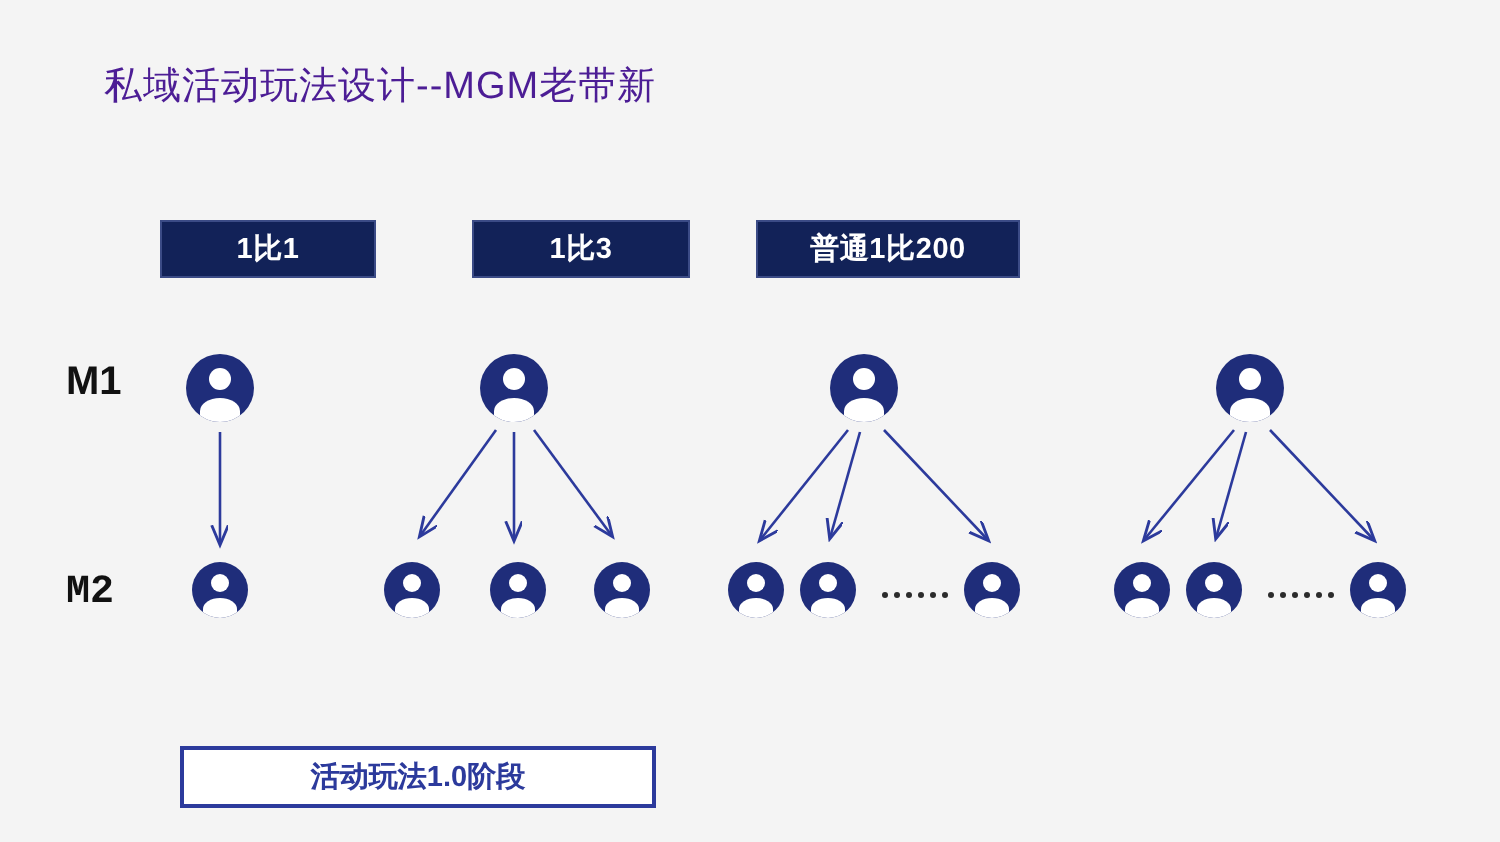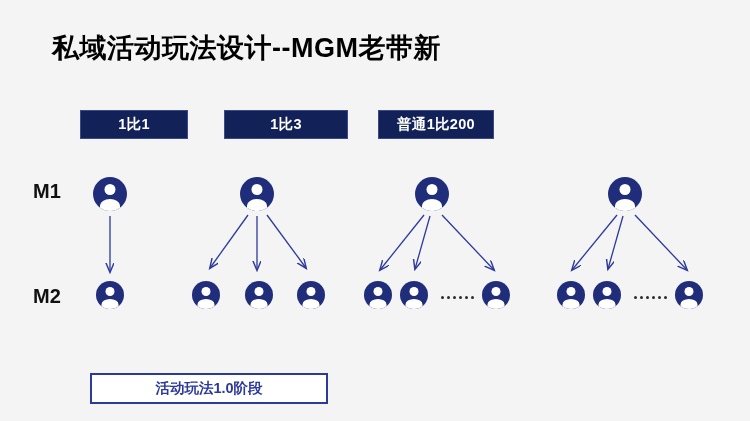--- a/index.html
+++ b/index.html
@@ -17,56 +17,56 @@
     position: relative;
     width: 750px;
     height: 421px;
     background: #f4f4f4;
   }
   
   #slide-title {
     position: absolute;
     left: 52px;
     top: 30px;
-    font-size: 27px;
-    font-weight: 700;
-    color: #000000;
+    font-size: 19px;
+    font-weight: 400;
+    color: #4c1d95;
     letter-spacing: 0.5px;
     white-space: nowrap;
   }
   
   .ratio-chip {
     position: absolute;
     height: 29px;
     background: #122258;
     border: 1px solid #3b4b86;
     color: #ffffff;
     font-size: 14.5px;
     font-weight: 700;
     display: flex;
     align-items: center;
     justify-content: center;
     box-sizing: border-box;
     letter-spacing: 0.3px;
   }
   .ratio-chip.c0 { left: 68px;  top: 110px; width: 108px; margin-left: 12px; }
-  .ratio-chip.c1 { left: 224px; top: 110px; width: 124px; }
-  .ratio-chip.c2 { left: 378px; top: 110px; width: 116px; }
+  .ratio-chip.c1 { left: 236px; top: 110px; width: 109px; }
+  .ratio-chip.c2 { left: 378px; top: 110px; width: 132px; }
   .ratio-chip.c3 { left: 568px; top: 110px; width: 118px; }
 
   
   .row-label {
     position: absolute;
     left: 33px;
     font-size: 20px;
     font-weight: 700;
     color: #111111;
   }
   .row-label.m1 { top: 180px; }
-  .row-label.m2 { top: 285px; }
+  .row-label.m2 { top: 285px; font-family: Liberation Mono, monospace; }
 
   
   .person {
     position: absolute;
     border-radius: 50%;
     background: #1f2d7a;
     overflow: hidden;
   }
   .person.big  { width: 34px; height: 34px; }
   .person.small{ width: 28px; height: 28px; }

